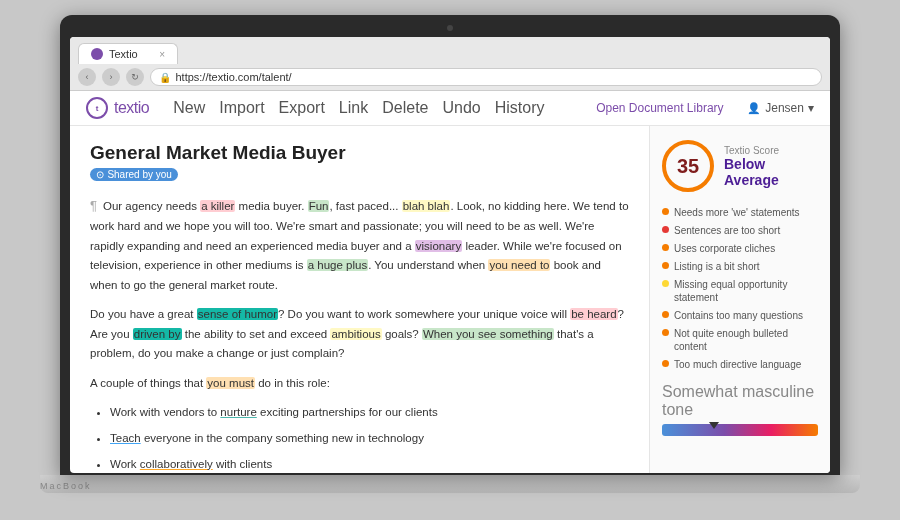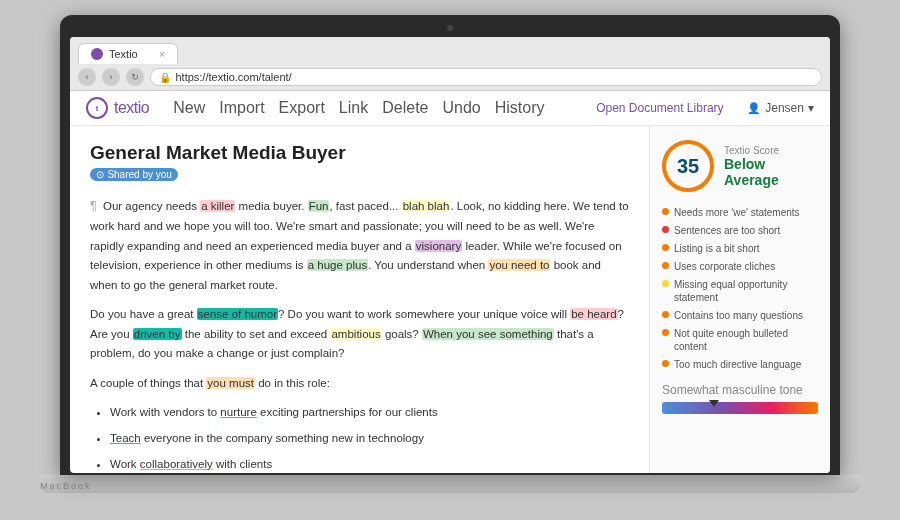--- a/index.html
+++ b/index.html
@@ -276,25 +276,25 @@
     }
     .score-circle {
       width: 52px; height: 52px;
       border-radius: 50%;
       border: 4px solid #f57c00;
       display: flex;
       align-items: center;
       justify-content: center;
       font-size: 20px;
       font-weight: 700;
-      color: #0c4a6e;
+      color: #7f1d1d;
       flex-shrink: 0;
     }
     .score-label { font-size: 10px; color: #888; }
-    .score-rating { font-size: 14px; font-weight: 600; color: #15803d; }
+    .score-rating { font-size: 14px; font-weight: 600; color: #4c1d95; }
 
     .score-items {
       display: flex;
       flex-direction: column;
       gap: 5px;
       margin-bottom: 12px;
     }
     .score-item {
       display: flex;
       align-items: flex-start;
@@ -307,21 +307,21 @@
       width: 7px; height: 7px;
       border-radius: 50%;
       flex-shrink: 0;
       margin-top: 2px;
     }
     .dot-orange { background: #f57c00; }
     .dot-red { background: #e53935; }
     .dot-yellow { background: #fdd835; }
 
     .tone-section { margin-top: 8px; }
-    .tone-label { font-size: 12px; color: #888; margin-bottom: 5px; }
+    .tone-label { font-size: 16px; color: #888; margin-bottom: 5px; }
     .tone-bar {
       height: 12px;
       background: linear-gradient(90deg, #4a90d9 0%, #7c4daa 40%, #e91e63 70%, #f57c00 100%);
       border-radius: 3px;
       position: relative;
     }
     .tone-marker {
       position: absolute;
       top: -2px;
       left: 30%;
@@ -441,25 +441,25 @@
             <div class="score-item">
               <span class="dot dot-orange"></span>
               <span>Needs more 'we' statements</span>
             </div>
             <div class="score-item">
               <span class="dot dot-red"></span>
               <span>Sentences are too short</span>
             </div>
             <div class="score-item">
               <span class="dot dot-orange"></span>
+              <span>Uses corporate cliches</span>
+            </div>
+            <div class="score-item">
+              <span class="dot dot-orange"></span>
               <span>Listing is a bit short</span>
-            </div>
-            <div class="score-item">
-              <span class="dot dot-orange"></span>
-              <span>Uses corporate cliches</span>
             </div>
             <div class="score-item">
               <span class="dot dot-yellow"></span>
               <span>Missing equal opportunity statement</span>
             </div>
             <div class="score-item">
               <span class="dot dot-orange"></span>
               <span>Contains too many questions</span>
             </div>
             <div class="score-item">

